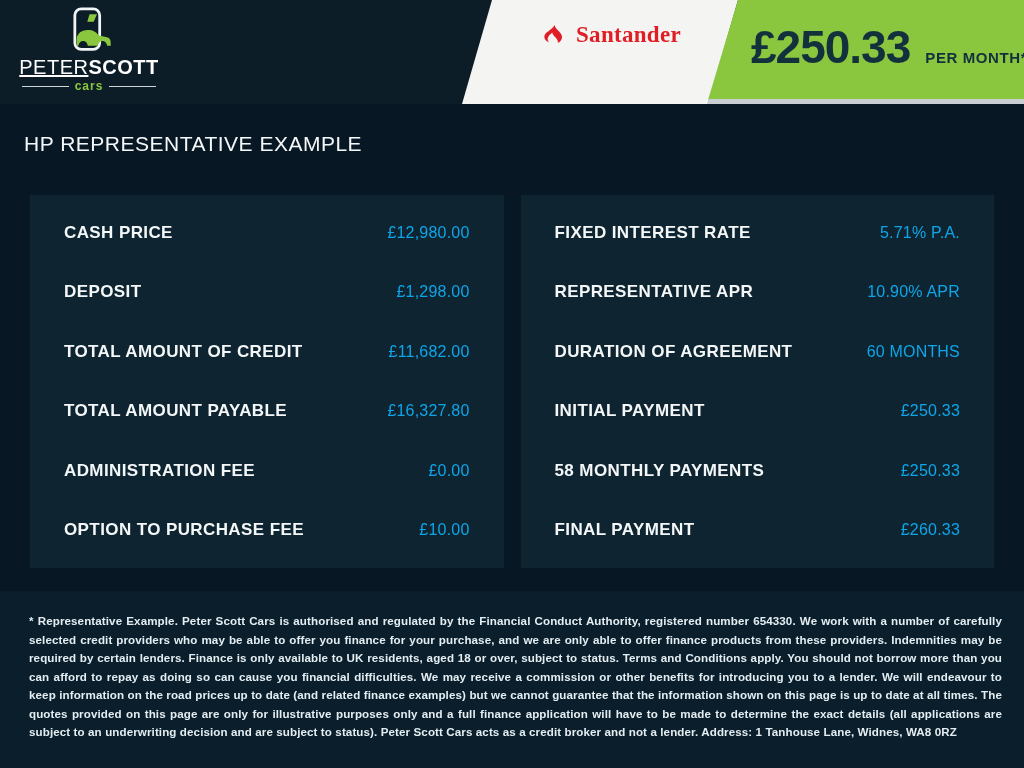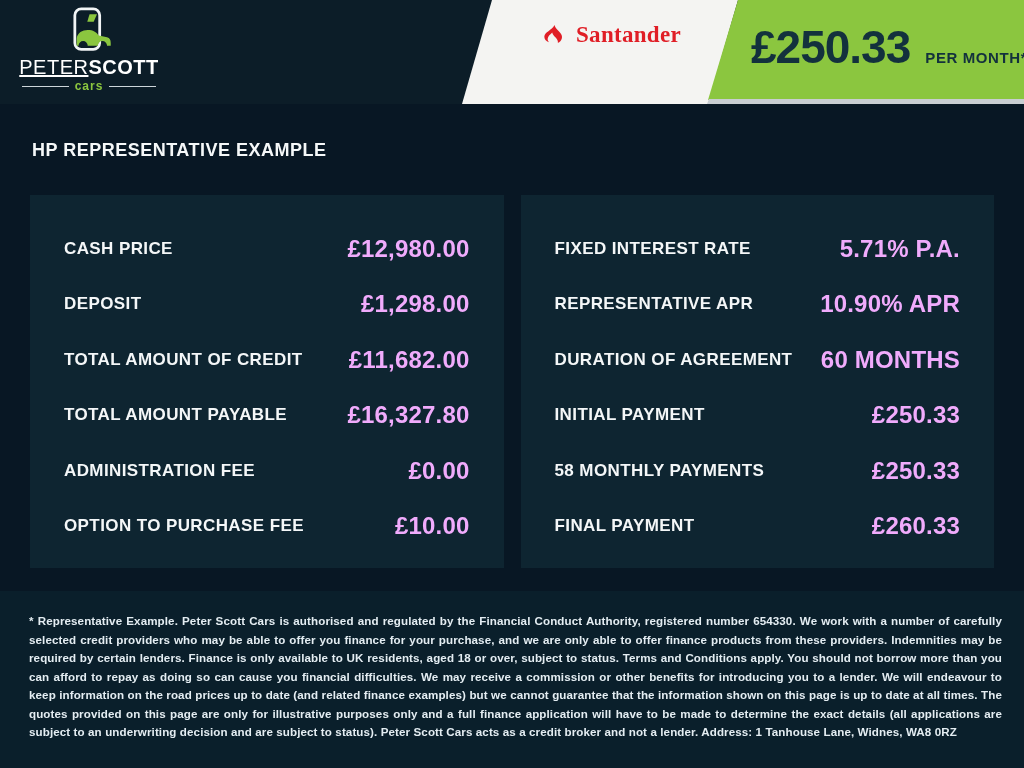--- a/index.html
+++ b/index.html
@@ -31,29 +31,29 @@
   .lender{position:absolute;left:541px;top:22px;display:flex;align-items:center;gap:8px;}
   .flame{width:27px;height:23px;}
   .lender-name{font-family:"Liberation Serif",serif;font-weight:700;font-size:23px;color:#e01e26;letter-spacing:.3px;}
 
   
   .price-wrap{position:absolute;left:751px;top:20px;display:flex;align-items:baseline;gap:15px;color:#13313d;white-space:nowrap;}
   .price{font-size:46px;font-weight:700;letter-spacing:-1px;}
   .per{font-size:15px;font-weight:700;letter-spacing:.6px;}
 
   
-  .page-title{position:absolute;left:24px;top:132px;margin:8px;color:#f5f8f9;
-    font-size:18px;font-weight:700;letter-spacing:.5px;}
+  .page-title{position:absolute;left:24px;top:132px;margin:0;color:#f5f8f9;
+    font-size:21px;font-weight:400;letter-spacing:.5px;}
 
   .panels{position:absolute;left:30px;top:195px;width:964px;height:373px;display:flex;gap:17px;}
   .panel{flex:1;background:#0e2531;box-sizing:border-box;padding:28px 34px;
     display:flex;flex-direction:column;justify-content:space-between;}
-  .row{display:flex;justify-content:space-between;align-items:center;margin-top:12px;}
+  .row{display:flex;justify-content:space-between;align-items:center;}
   .row .label{font-size:17px;font-weight:700;color:#f4f7f8;letter-spacing:.4px;white-space:nowrap;}
-  .row .value{font-size:24px;font-weight:700;color:#f0abfc;letter-spacing:.2px;white-space:nowrap;}
+  .row .value{font-size:16px;font-weight:400;color:#0ea5e9;letter-spacing:.2px;white-space:nowrap;}
 
   
   .footer{position:absolute;left:0;top:591px;width:1024px;height:177px;background:#0a1f2b;box-sizing:border-box;padding:21px 22px 0 29px;}
   .footer p{margin:0;color:#e4edf2;font-size:11.6px;font-weight:700;line-height:1.6;
     text-align:justify;letter-spacing:.1px;}
 </style>
 </head>
 <body>
 
 <div class="header">

